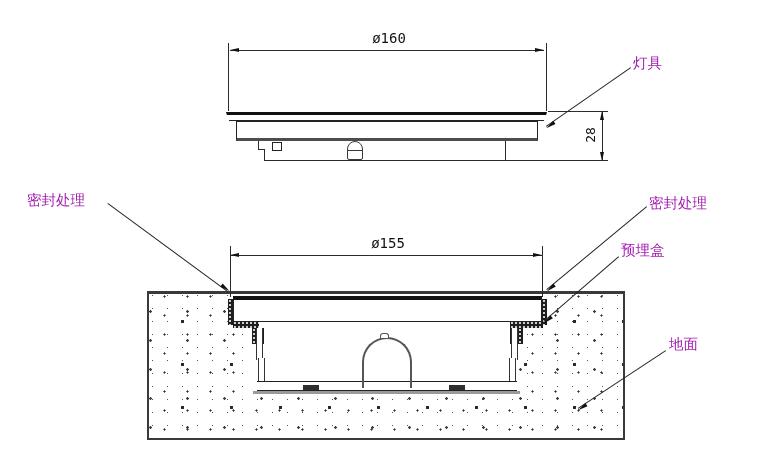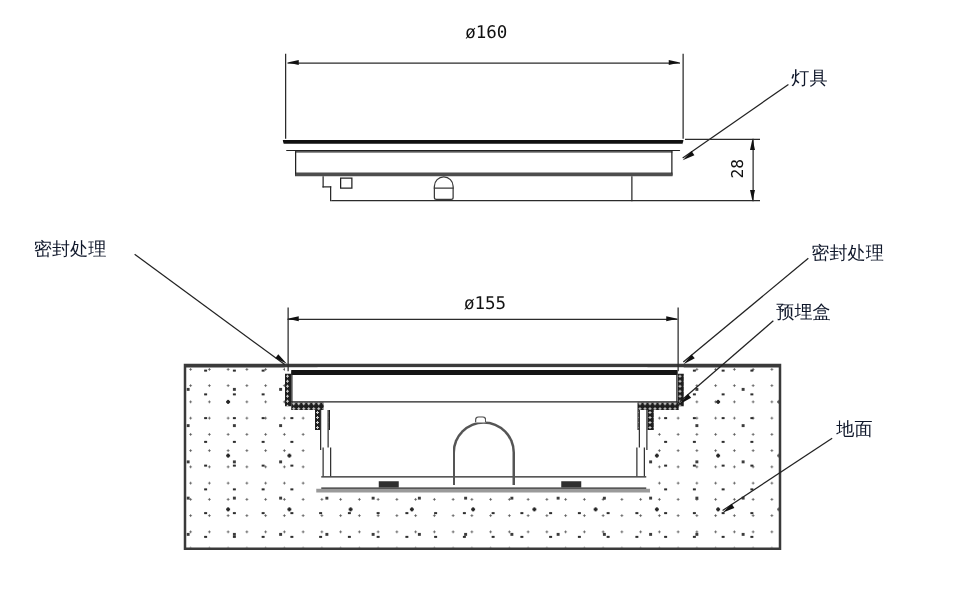--- a/index.html
+++ b/index.html
@@ -11,21 +11,21 @@
   
   .hline{position:absolute;height:1px;background:#2b2b2b;}
   .vline{position:absolute;width:1px;background:#2b2b2b;}
   
   .dimtext{
     position:absolute;font-family:"DejaVu Sans Mono",monospace;
     font-size:14px;line-height:14px;color:#111;text-align:center;letter-spacing:0px;
     background:#fff;padding:0 2px;white-space:nowrap;
   }
   .cjk{
-    position:absolute;font-size:14.5px;line-height:16px;color:#0f172a;white-space:nowrap;
+    position:absolute;font-size:14.5px;line-height:16px;color:#a21caf;white-space:nowrap;
   }
   
   .ah{position:absolute;width:0;height:0;}
   .ah.pl{border-top:2.6px solid transparent;border-bottom:2.6px solid transparent;border-right:9px solid #111;}
   .ah.pr{border-top:2.6px solid transparent;border-bottom:2.6px solid transparent;border-left:9px solid #111;}
   .ah.pu{border-left:2.6px solid transparent;border-right:2.6px solid transparent;border-bottom:9px solid #111;}
   .ah.pd{border-left:2.6px solid transparent;border-right:2.6px solid transparent;border-top:9px solid #111;}
   
   .leader{position:absolute;height:0;border-top:1.2px solid #222;transform-origin:0 0;}
   .leader::after{
@@ -71,21 +71,21 @@
 </head>
 <body>
 
 <div id="canvas">
 
   <div class="vline" style="left:228px;top:43px;height:68px;"></div>
   <div class="vline" style="left:546px;top:43px;height:68px;"></div>
   <div class="hline" style="left:230px;top:50px;width:314px;"></div>
   <div class="ah pl" style="left:230px;top:47.5px;"></div>
   <div class="ah pr" style="left:535px;top:47.5px;"></div>
-  <div class="dimtext" style="left:358px;top:19px;width:58px;">ø160</div>
+  <div class="dimtext" style="left:358px;top:31px;width:58px;">ø160</div>
 
   <div class="abs facePlate" style="left:226px;top:112px;width:321px;height:9px;"></div>
   <div class="abs lampBody" style="left:236px;top:121px;width:302px;height:20px;"></div>
 
   <div class="vline" style="left:258px;top:141px;height:9px;"></div>
   <div class="hline" style="left:258px;top:149px;width:7px;"></div>
   <div class="vline" style="left:264px;top:149px;height:12px;"></div>
   <div class="abs clipSq" style="left:272px;top:142px;width:10px;height:9px;"></div>
   <div class="abs bump" style="left:347px;top:141px;width:16px;height:19px;"></div>
   <div class="vline" style="left:505px;top:141px;height:20px;"></div>

